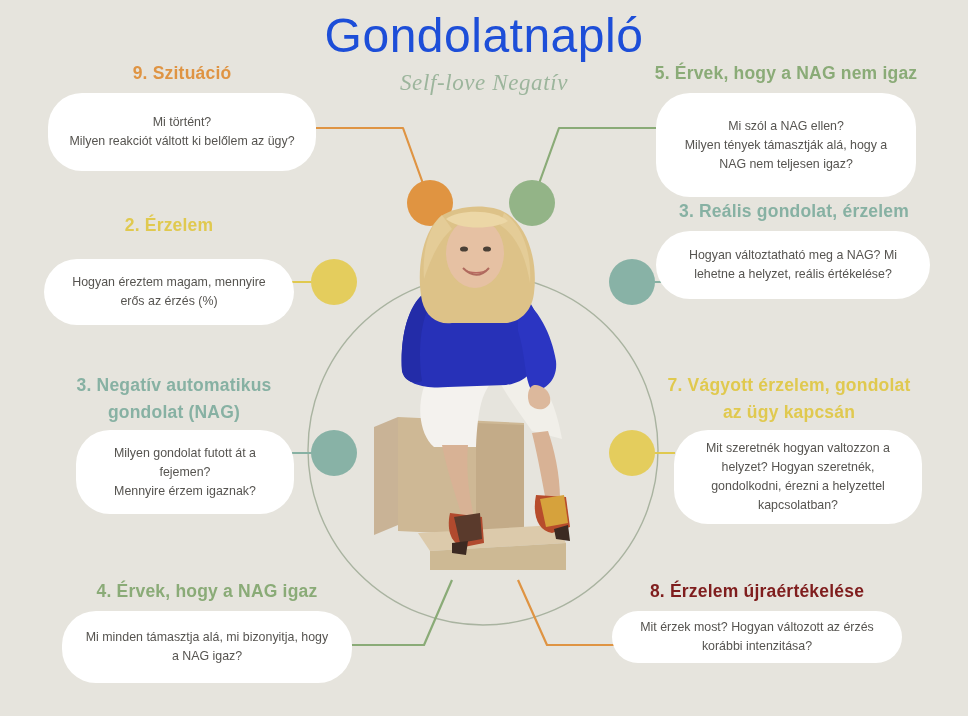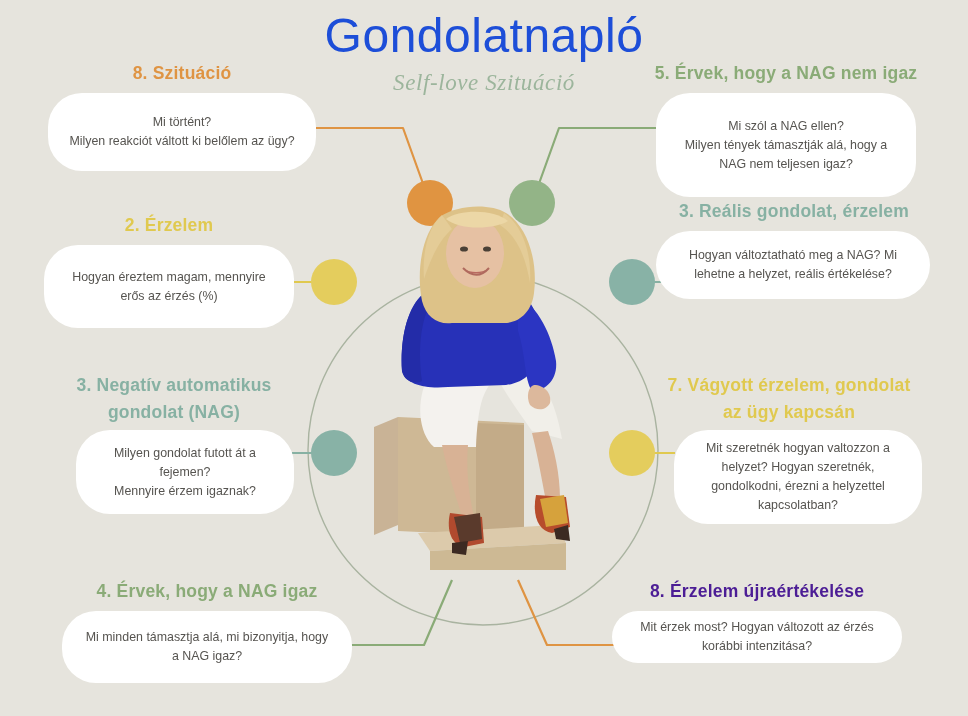--- a/index.html
+++ b/index.html
@@ -51,21 +51,21 @@
   
   .left .step-label{text-align:center;}
   .right .step-label{text-align:center;}
 </style>
 </head>
 <body>
 
 <div id="stage">
 
   <div class="title">Gondolatnapló</div>
-  <div class="subtitle">Self-love Szituáció</div>
+  <div class="subtitle">Self-love Negatív</div>
 
   <svg id="lines" viewBox="0 0 968 716">
 
     <circle cx="483" cy="450" r="175" fill="none" stroke="#a9b3a0" stroke-width="1.4"></circle>
 
     <path d="M 312 128 L 403 128 L 430 203" fill="none" stroke="#df9443" stroke-width="2.2" stroke-linejoin="round"></path>
 
     <path d="M 285 282 L 334 282" fill="none" stroke="#e0c94f" stroke-width="2.2"></path>
 
     <path d="M 292 453 L 334 453" fill="none" stroke="#87b1a3" stroke-width="2.2"></path>
@@ -126,30 +126,30 @@
       <path d="M148 18 C166 30 176 58 174 88 C170 64 162 42 144 30 Z" fill="#e4cc97"></path>
       <path d="M90 24 C104 14 138 14 152 26 C140 34 104 36 90 24 Z" fill="#ecd7a6"></path>
       <ellipse cx="108" cy="54" rx="4" ry="2.6" fill="#4a4036"></ellipse>
       <ellipse cx="131" cy="54" rx="4" ry="2.6" fill="#4a4036"></ellipse>
       <path d="M108 74 C114 80 126 80 132 74 C126 78 114 78 108 74 Z" fill="#b96a60"></path>
       <path d="M107 73 C116 82 125 82 133 73" fill="none" stroke="#b06a5e" stroke-width="2"></path>
     </g>
   </svg>
 
   <div class="step left" style="left:48px;top:60px;width:268px;">
-    <div class="step-label" style="color:#df9443;">8. Szituáció</div>
+    <div class="step-label" style="color:#df9443;">9. Szituáció</div>
     <div class="bubble" style="margin-top:6px;height:78px;">
       <span>Mi történt?
 Milyen reakciót váltott ki belőlem az ügy?</span>
     </div>
   </div>
 
   <div class="step left" style="left:44px;top:212px;width:250px;">
     <div class="step-label" style="color:#e0c94f;">2. Érzelem</div>
-    <div class="bubble" style="margin-top:6px;height:83px;">
+    <div class="bubble" style="margin-top:20px;height:66px;">
       <span>Hogyan éreztem magam, mennyire erős az érzés (%)</span>
     </div>
   </div>
 
   <div class="step left" style="left:44px;top:372px;width:260px;">
     <div class="step-label" style="color:#87b1a3;">3. Negatív automatikus
 gondolat (NAG)</div>
     <div class="bubble" style="margin-left:32px;margin-top:4px;width:218px;height:84px;">
       <span>Milyen gondolat futott át a fejemen?
 Mennyire érzem igaznak?</span>
@@ -180,19 +180,19 @@
 
   <div class="step right" style="left:638px;top:372px;width:302px;">
     <div class="step-label" style="color:#e0c94f;">7. Vágyott érzelem, gondolat
 az ügy kapcsán</div>
     <div class="bubble" style="margin-left:36px;margin-top:4px;width:248px;height:94px;">
       <span>Mit szeretnék hogyan valtozzon a helyzet? Hogyan szeretnék, gondolkodni, érezni a helyzettel kapcsolatban?</span>
     </div>
   </div>
 
   <div class="step right" style="left:612px;top:578px;width:290px;">
-    <div class="step-label" style="color:#4c1d95;">8. Érzelem újraértékelése</div>
+    <div class="step-label" style="color:#7f1d1d;">8. Érzelem újraértékelése</div>
     <div class="bubble" style="margin-top:6px;height:52px;">
       <span>Mit érzek most? Hogyan változott az érzés korábbi intenzitása?</span>
     </div>
   </div>
 
 </div>
 
 </body></html>

